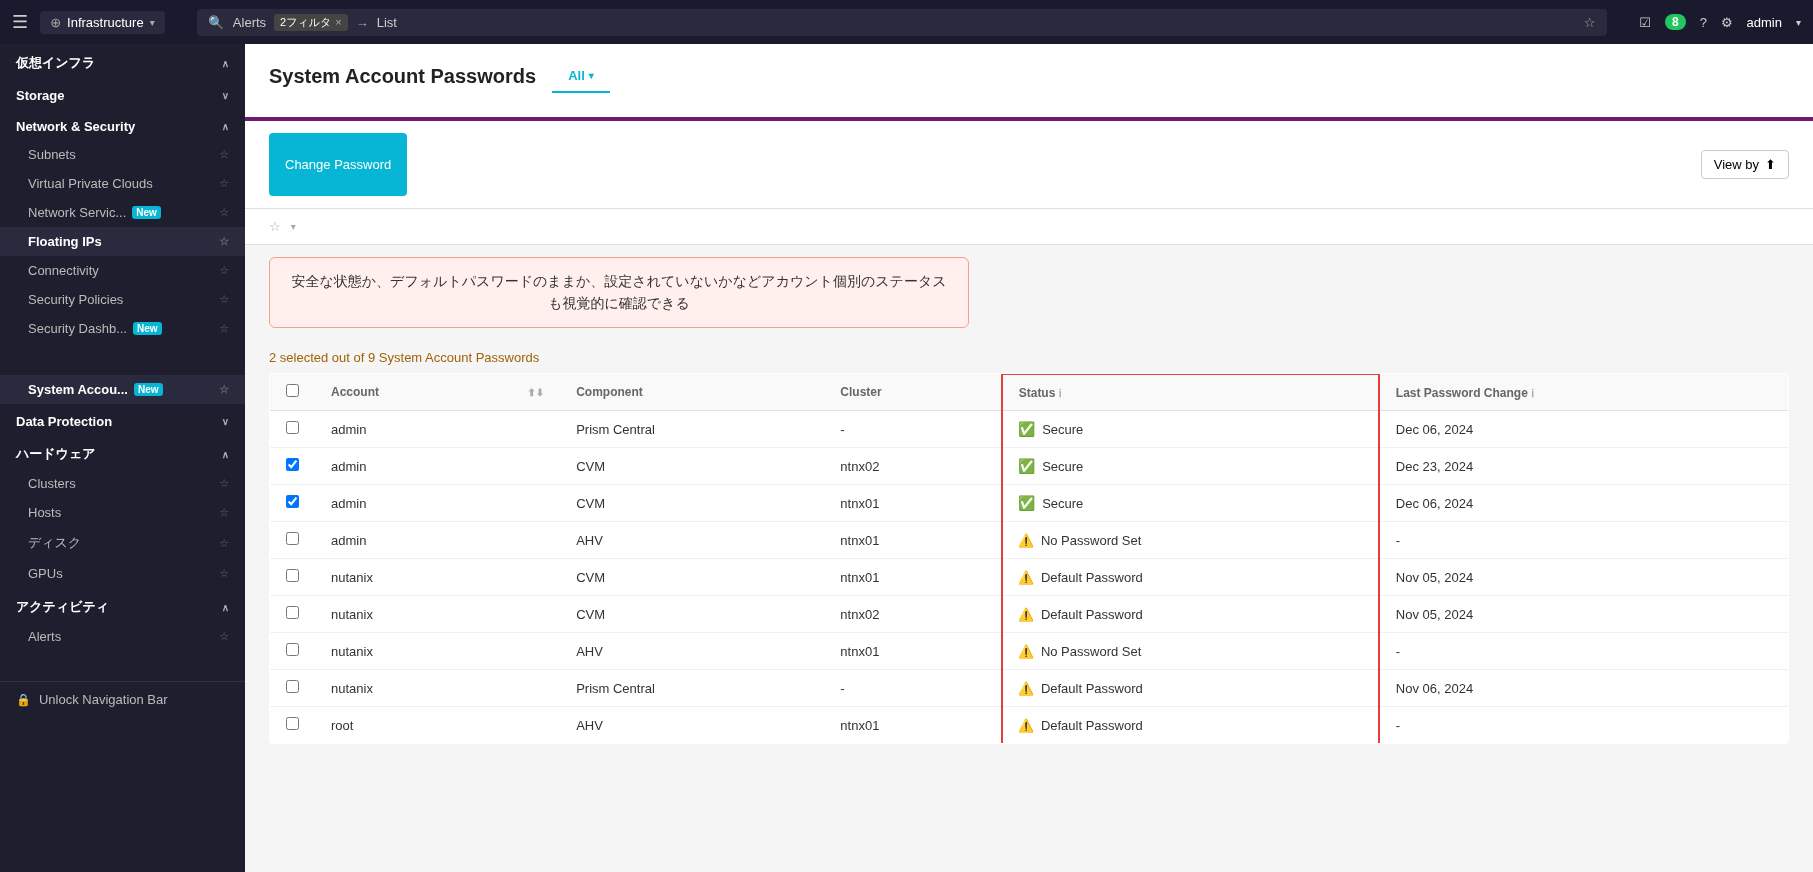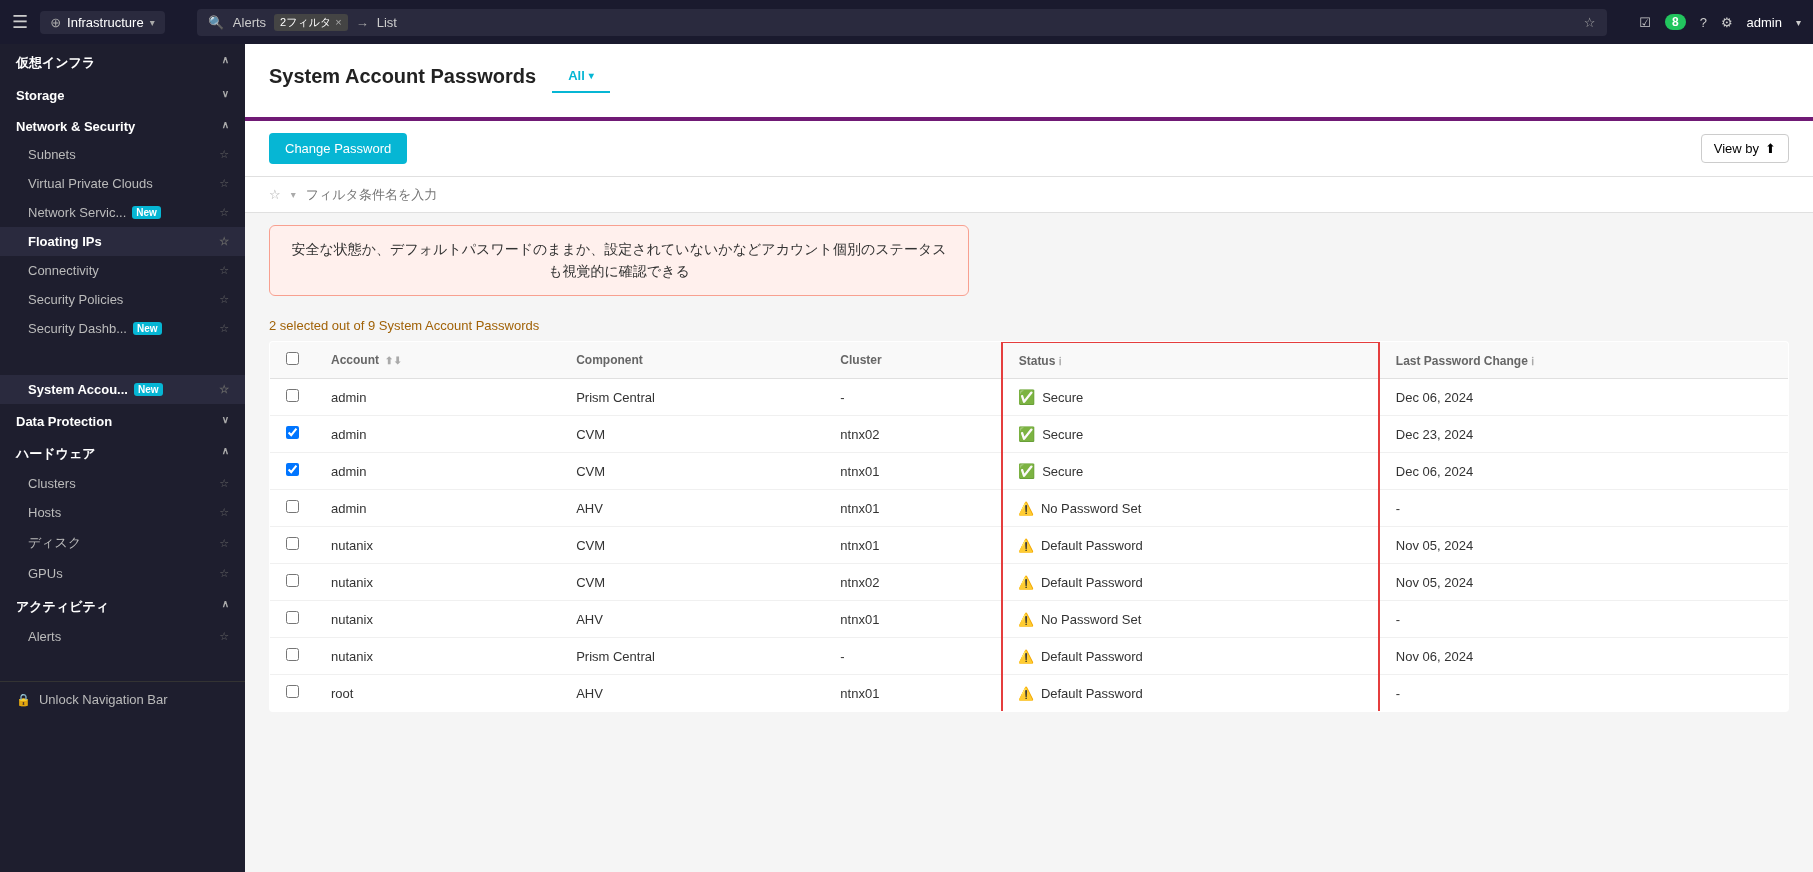--- a/index.html
+++ b/index.html
@@ -82,21 +82,21 @@
       background: #1e1e2e;
       color: #ccc;
       flex-shrink: 0;
       overflow-y: auto;
       display: flex;
       flex-direction: column;
       padding-bottom: 40px;
     }
     .sidebar-section-header {
       display: flex;
-      align-items: flex-start;
+      align-items: center;
       justify-content: space-between;
       padding: 10px 16px 6px;
       color: #fff;
       font-size: 13px;
       font-weight: 600;
       cursor: pointer;
     }
     .sidebar-section-header .chevron { font-size: 10px; color: #aaa; }
     .sidebar-item {
       display: flex;
@@ -181,21 +181,21 @@
       display: flex;
       align-items: center;
       justify-content: space-between;
       border-bottom: 1px solid #e0e0e0;
     }
     .btn-change-password {
       background: #06b6d4;
       color: #fff;
       border: none;
       border-radius: 4px;
-      padding: 8px 16px;
+      padding: 24px 16px;
       font-size: 13px;
       cursor: pointer;
       font-weight: 500;
     }
     .view-by-btn {
       background: #fff;
       border: 1px solid #ccc;
       border-radius: 4px;
       padding: 6px 12px;
       font-size: 13px;
@@ -273,21 +273,21 @@
 
     .status-secure {
       display: flex; align-items: center; gap: 6px; color: #333;
     }
     .status-secure .check-icon { color: #22c55e; font-size: 14px; }
     .status-warning {
       display: flex; align-items: center; gap: 6px; color: #333;
     }
     .status-warning .warn-icon { color: #f59e0b; font-size: 13px; }
 
-    .th-sort { cursor: pointer; display: flex; align-items: center; gap: 6px; }
+    .th-sort { cursor: pointer; display: flex; align-items: center; gap: 6px; justify-content: space-between; }
     .sort-icon { color: #aaa; font-size: 10px; }
     .info-icon { color: #aaa; font-size: 11px; cursor: pointer; }
 
     .highlighted-status-col {
       border-left: 2px solid #e53e3e;
       border-right: 2px solid #e53e3e;
     }
     .highlighted-status-col-header {
       border-left: 2px solid #e53e3e;
       border-right: 2px solid #e53e3e;
@@ -495,21 +495,20 @@
       <button class="btn-change-password">Change Password</button>
       <button class="view-by-btn">
         <span>View by</span>
         <span>⬆</span>
       </button>
     </div>
 
     <div class="filter-bar">
       <span class="filter-star">☆</span>
       <span class="filter-chevron">▾</span>
-      <input class="filter-input" type="text" placeholder="フィルタ条件名を入力" style="">
     </div>
 
     <div class="callout">
       <span>安全な状態か、デフォルトパスワードのままか、設定されていないかなどアカウント個別のステータスも視覚的に確認できる</span>
     </div>
 
     <div class="table-area">
       <div class="table-info">2 selected out of 9 System Account Passwords</div>
       <table class="data-table">
         <thead>

